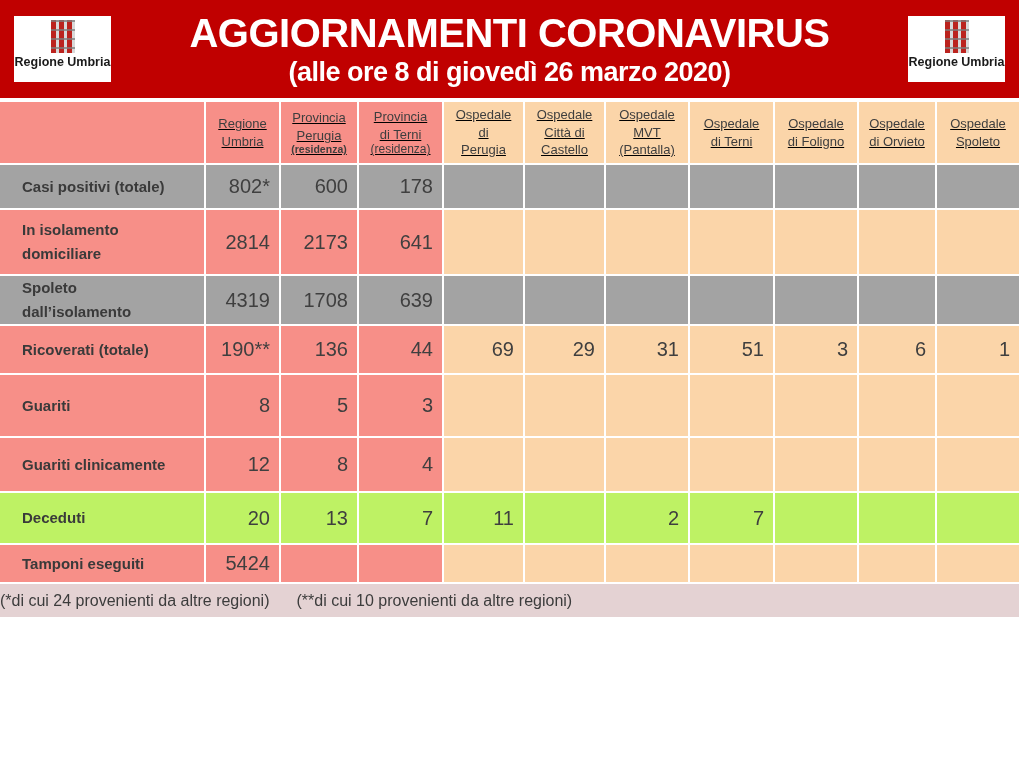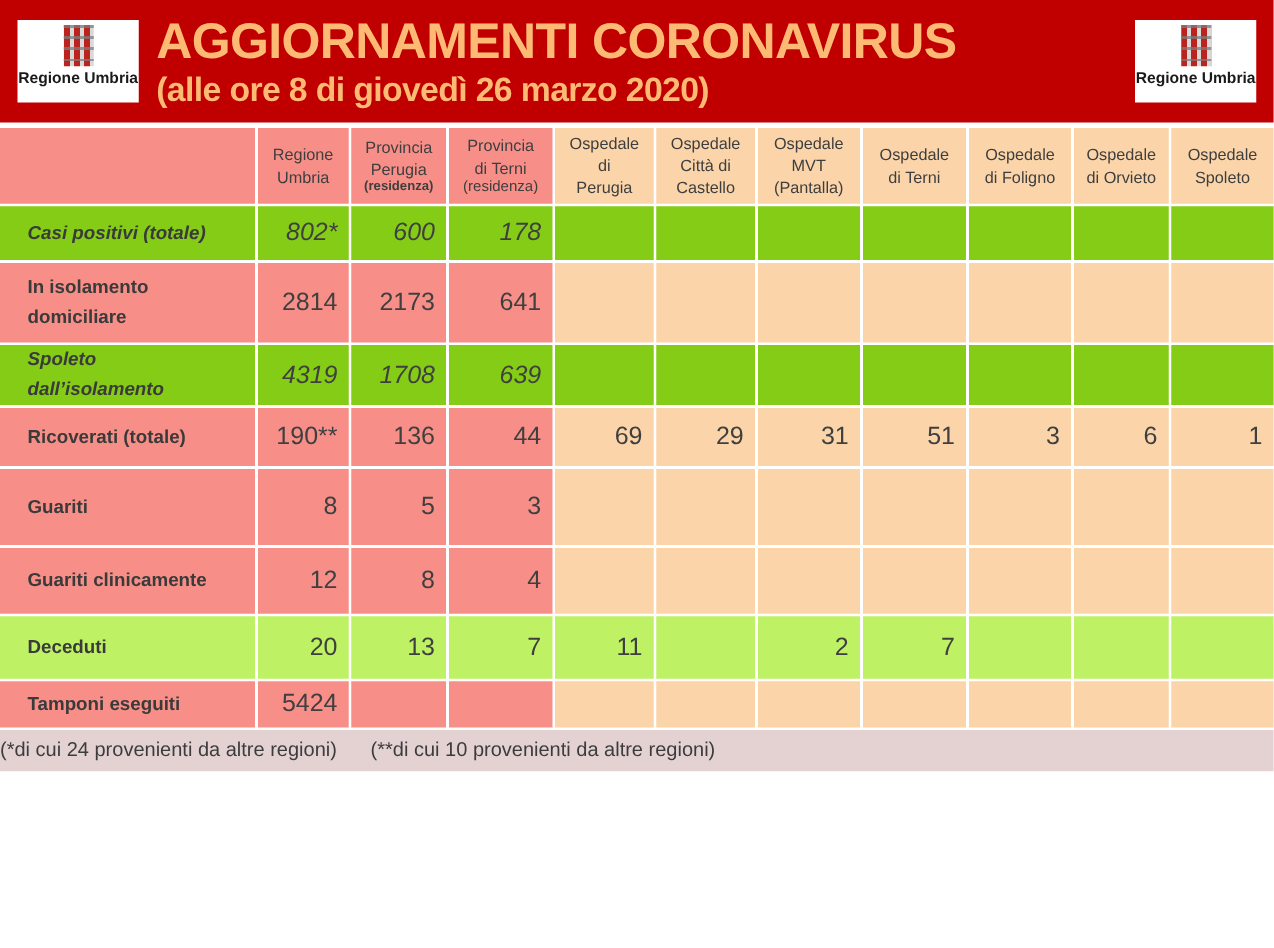--- a/index.html
+++ b/index.html
@@ -22,38 +22,38 @@
   }
   .logo-glyph{
     width:24px;height:33px;margin-bottom:2px;
     background:
       repeating-linear-gradient(180deg, rgba(125,125,125,0.75) 0 2px, rgba(0,0,0,0) 2px 9px),
       repeating-linear-gradient(90deg, #bb231e 0 5px, #d9d9d9 5px 8px);
   }
   .logo-text{
     font-size:12.5px;font-weight:bold;color:#1a1a1a;white-space:nowrap;
   }
-  .titles{flex:1 1 auto;color:#fdba74;margin-top:2px;}
+  .titles{flex:1 1 auto;text-align:center;color:#ffffff;margin-top:2px;}
   .title{
     font-size:40px;font-weight:bold;line-height:1.08;letter-spacing:-0.5px;
   }
   .subtitle{
     font-size:27px;font-weight:bold;letter-spacing:-0.5px;margin-top:1px;
   }
   
   table{
     width:1019px;border-collapse:collapse;table-layout:fixed;
     margin-top:4px;border-style:hidden;
   }
   th,td{border:2px solid #ffffff;padding:0;overflow:hidden;}
   .tone-salmon{background:#F78F88;}
   .tone-peach{background:#FBD5A9;}
-  .tone-pink{background:#84cc16;font-style:italic;}
+  .tone-pink{background:#a3a3a3;}
   .tone-mauve{background:#bef264;}
-  thead tr{height:62px;}
+  thead tr{height:62px;text-decoration:underline;}
   th{
     font-weight:normal;font-size:13px;color:#3E3E3E;
     text-align:center;vertical-align:middle;line-height:1.35;
   }
   .hlabel{white-space:pre-line;}
   .hsub{font-size:12px;line-height:1.1;}
   .hsub.bold{font-weight:bold;font-size:10.5px;}
   tbody tr:nth-child(1){height:45px;}
   tbody tr:nth-child(2){height:66px;}
   tbody tr:nth-child(3){height:44px;}

